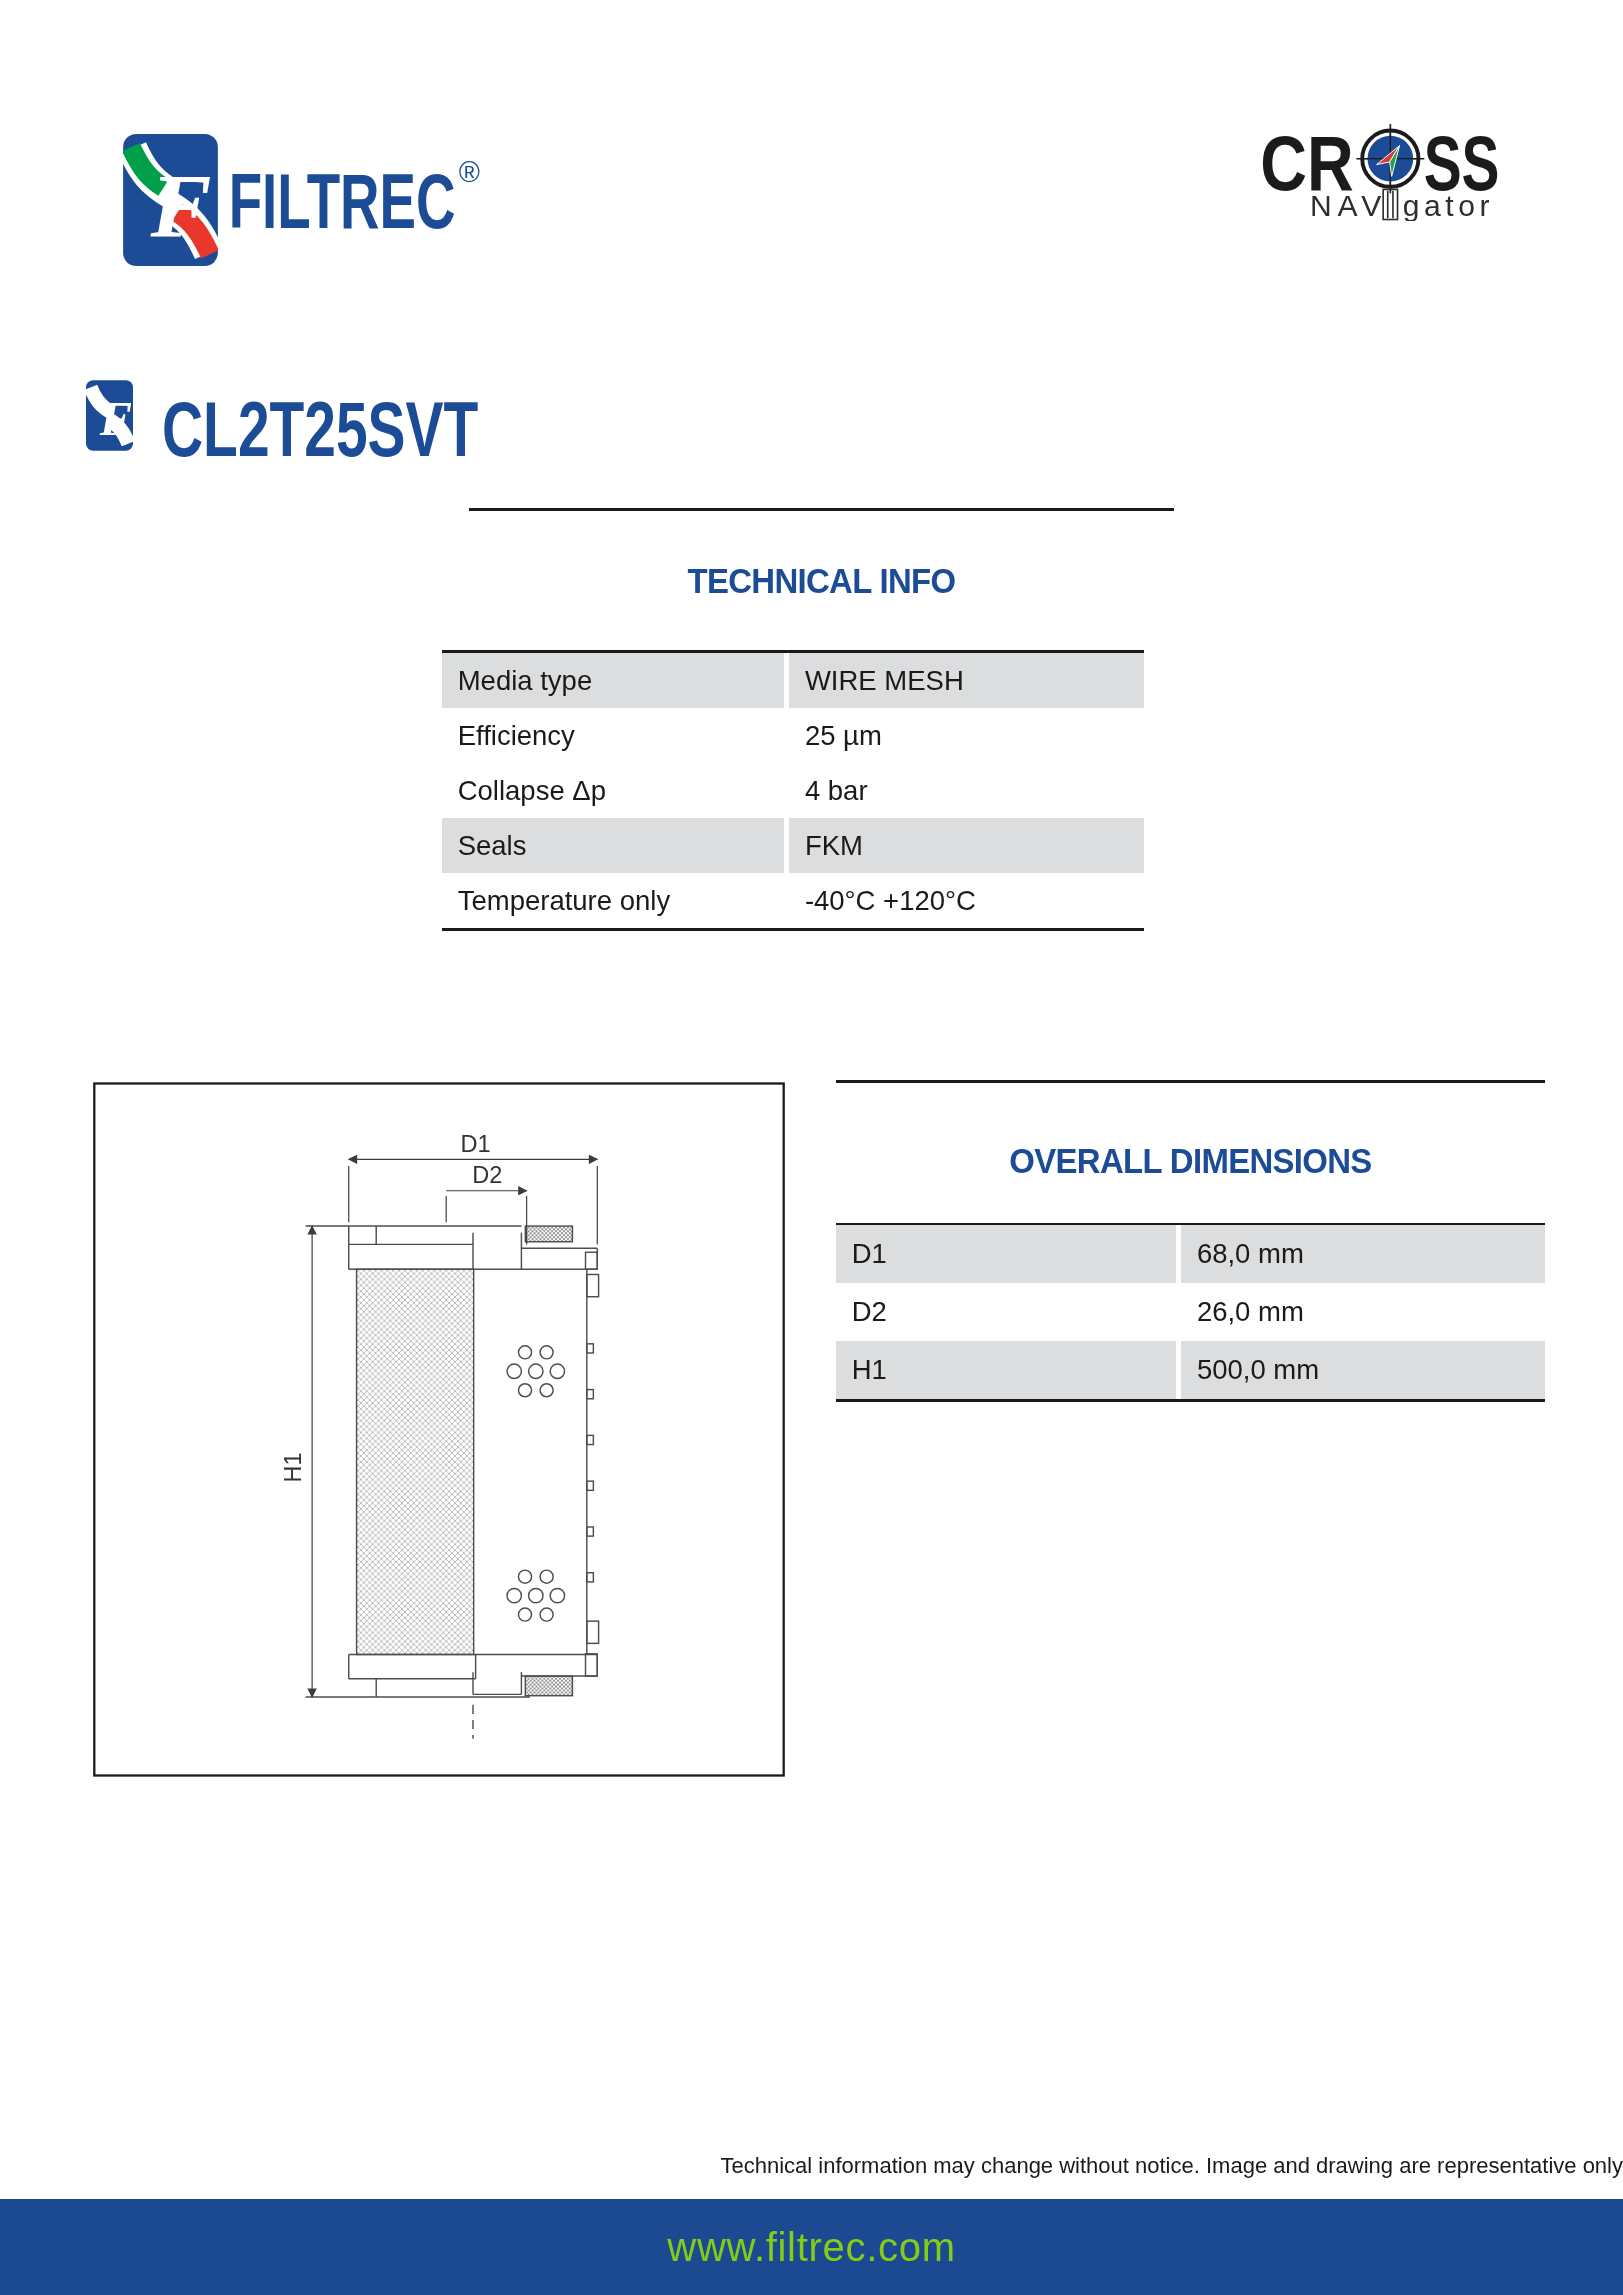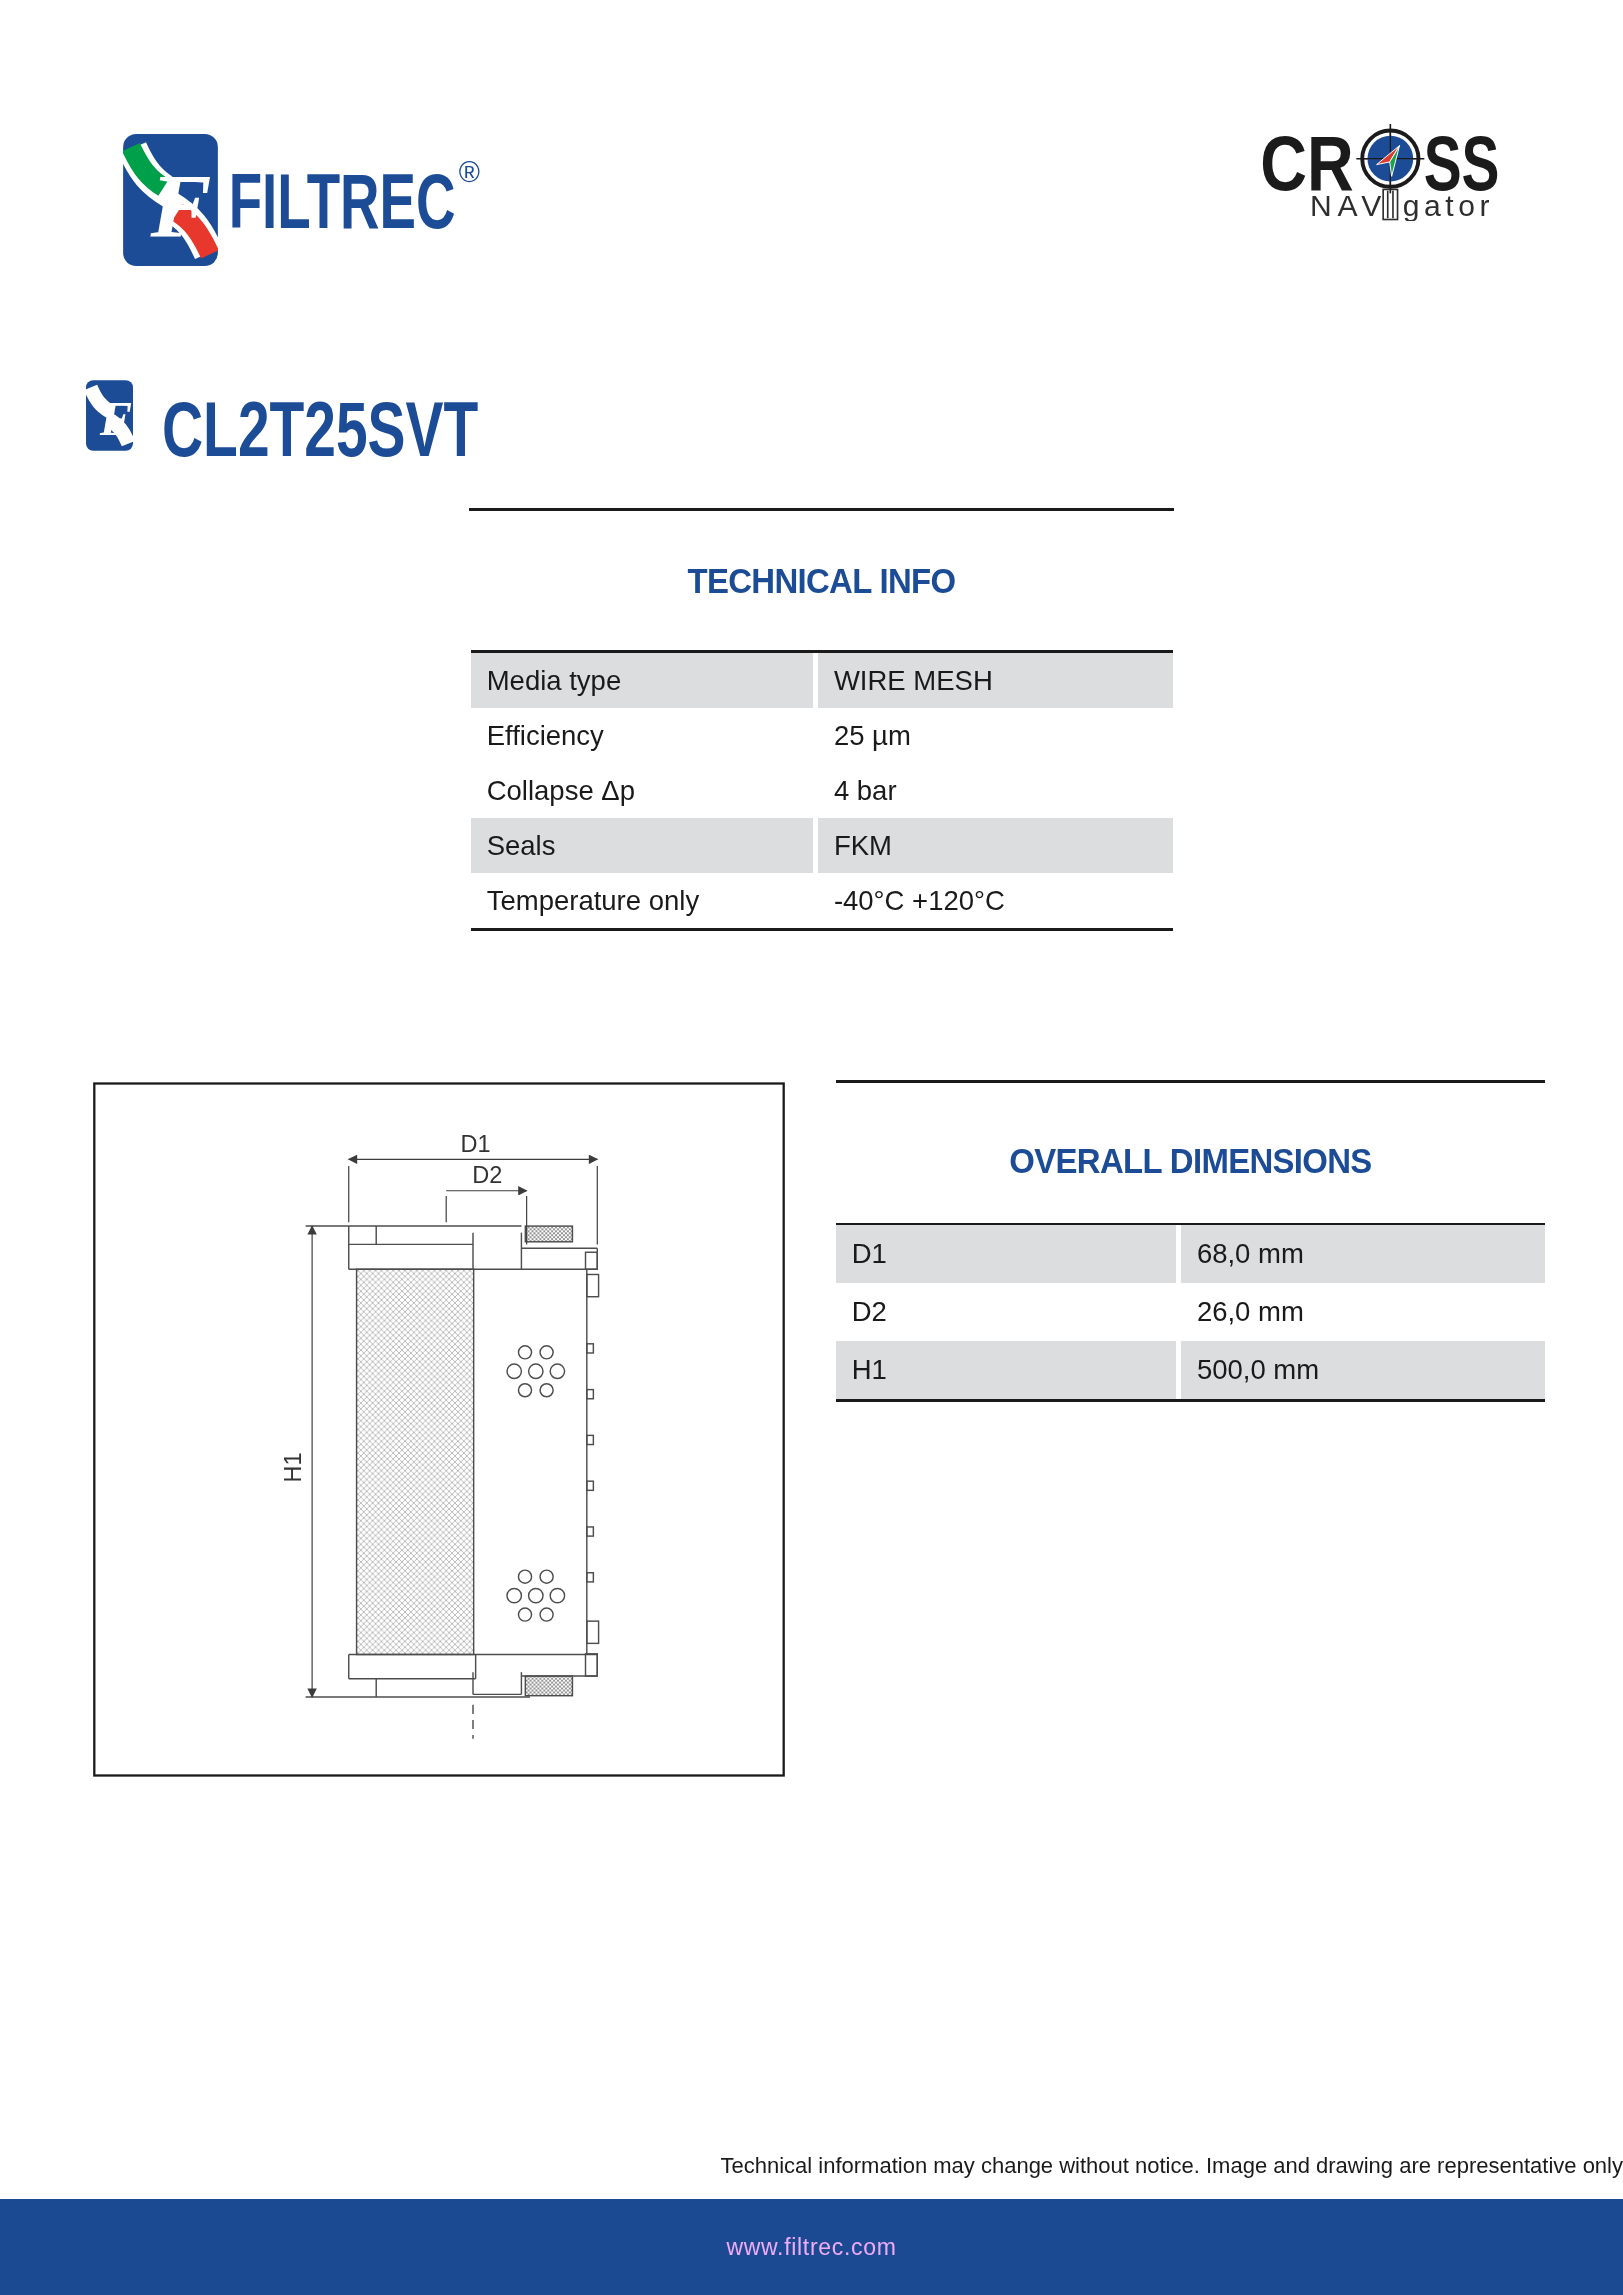--- a/index.html
+++ b/index.html
@@ -34,40 +34,40 @@
   #dims-title { left:836px; top:1141px; width:709px; }
 
   
   .dtable { border-top:3.3px solid #1a1a1a; border-bottom:3.3px solid #1a1a1a; }
   .dtable .trow { display:grid; column-gap:5.2px; }
   .dtable .cell { display:flex; align-items:center; padding-left:15.7px;
                   font-size:27.5px; color:#1a1a1a; letter-spacing:0;
                   white-space:nowrap; }
   .dtable .trow.alt .cell { background:var(--row-gray); }
 
-  #tech-table { left:471px; top:650px; width:702px;text-align:right; }
+  #tech-table { left:442px; top:650px; width:702px;text-align:right; }
   #tech-table .trow { grid-template-columns:342px 355px; height:55px; }
 
   #dims-table { left:836px; top:1223px; width:709px; border-top-width:2px; }
   #dims-table .trow { grid-template-columns:340px 364px; height:58px; }
 
   
   #drawing-box { left:93px; top:1082px; width:692px; height:695px; }
 
   
   #disclaimer {
     left:0; top:2153px; width:1623px; text-align:right;
     font-size:22px; color:#1a1a1a;
   }
   #footer-band {
     left:0; top:2199px; width:1623px; height:96px;
     background:var(--footer-blue); display:flex;
     align-items:center; justify-content:center;
   }
-  #footer-site { color:#f0abfc; font-size:23px; letter-spacing:0.7px; }
+  #footer-site { color:#84cc16; font-size:40px; letter-spacing:0.7px; }
 </style>
 </head>
 <body>
 
 <div class="page">
 
   <svg id="filtrec-logo" class="abs" viewBox="0 0 145 202" xmlns="http://www.w3.org/2000/svg">
     <rect x="0" y="0" width="145" height="202" rx="20" fill="#1d4c96"></rect>
     <path d="M14 22 C 30 58, 44 74, 74 92" stroke="#ffffff" stroke-width="46" fill="none"></path>
     <path d="M12 20 C 28 54, 40 68, 62 82" stroke="#00a04a" stroke-width="30" fill="none"></path>

